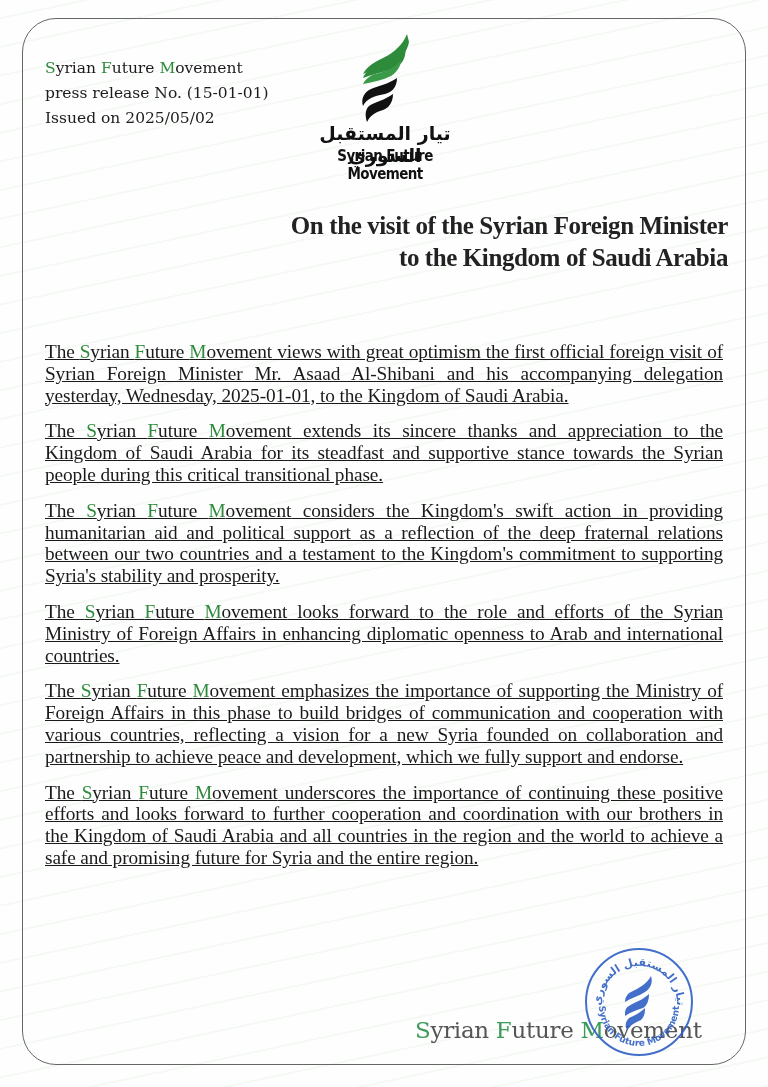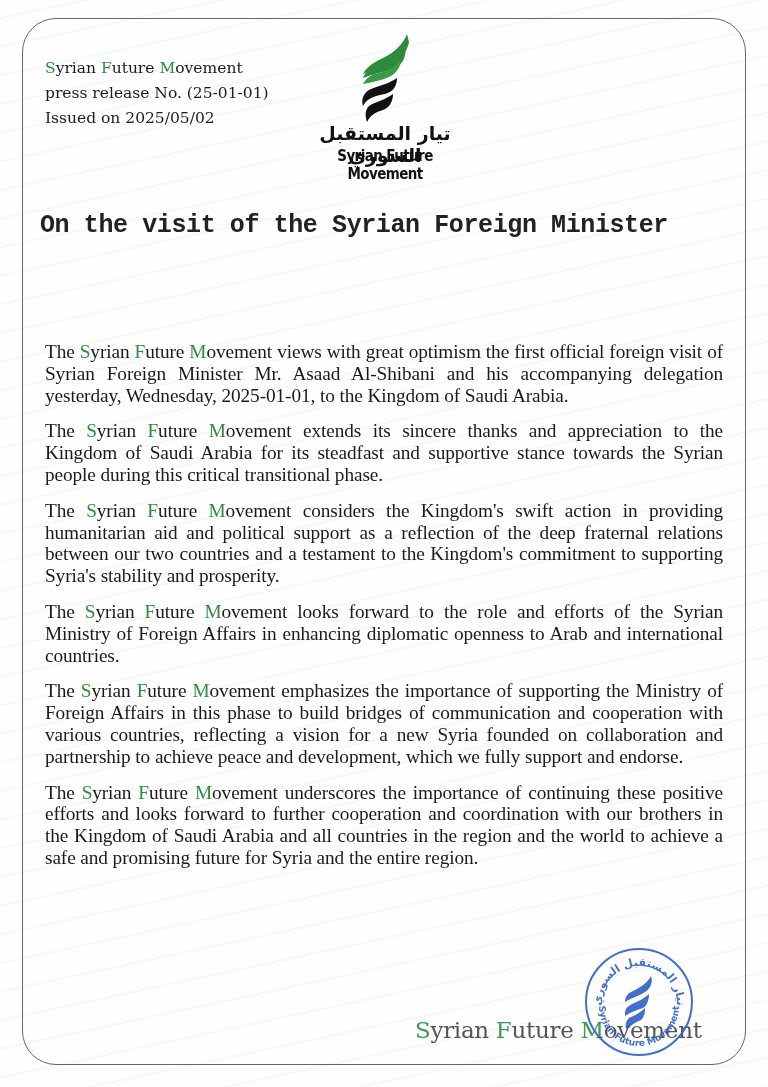--- a/index.html
+++ b/index.html
@@ -74,42 +74,43 @@
       font-family: "DejaVu Sans", sans-serif;
       color: #111;
       letter-spacing: -0.6px;
       transform: scaleY(1.15);
     }
     .title {
       position: absolute;
       left: 40px;
       top: 210px;
       width: 688px;
-      text-align: left;
+      text-align: right;
       font-size: 25px;
       line-height: 32px;
       font-weight: bold;
-      font-family: Liberation Mono, monospace;
+      font-family: Liberation Serif, serif;
       color: #222;
       letter-spacing: -0.4px;
     }
     .body {
       position: absolute;
       left: 45px;
       top: 341px;
       width: 678px;
     }
     .body p {
       margin: 0 0 14px 0;
       font-family: "Liberation Serif", serif;
       font-size: 19.3px;
       line-height: 21.8px;
       text-align: justify;
       color: #1a1a1a;
       letter-spacing: -0.1px;
+      text-decoration: underline;
     }
     .signature {
       position: absolute;
       left: 415px;
       top: 1017px;
       font-size: 23px;
       font-family: "DejaVu Serif", serif;
       color: #555;
       letter-spacing: -0.3px;
     }
@@ -124,38 +125,39 @@
     }
   </style>
 </head>
 <body>
 
 <div class="watermark"></div>
 <div class="frame"></div>
 
 <div class="header-info">
   <div><span class="g">S</span><span>yrian </span><span class="g">F</span><span>uture </span><span class="g">M</span><span>ovement</span></div>
-  <div>press release No. (25-01-01)</div>
+  <div>press release No. (15-01-01)</div>
   <div>Issued on 2025/05/02</div>
 </div>
 
 <div class="logo">
   <svg width="160" height="95" viewBox="0 0 160 95" style="position:absolute;left:0;top:0;">
     <path d="M102 4 C98 14 90 22 78 28 C70 32 62 36 58 44 C66 40 76 38 86 34 C96 30 102 22 104 12 Z" fill="#2e8b3c"></path>
     <path d="M100 16 C94 26 84 32 72 36 C66 38 60 42 58 48 C68 44 80 42 90 38 C98 34 102 26 100 16 Z" fill="#2e8b3c"></path>
     <path d="M96 30 C90 38 80 42 70 44 C64 46 60 50 58 54 C68 52 78 50 86 46 C92 42 96 36 96 30 Z" fill="#3a9a48"></path>
     <path d="M92 48 C84 54 72 56 64 60 C58 64 56 70 58 76 C62 68 70 66 80 64 C88 62 92 56 92 48 Z" fill="#111"></path>
     <path d="M88 64 C80 70 70 72 64 76 C60 80 60 86 62 92 C66 84 72 82 78 80 C84 78 88 72 88 64 Z" fill="#111"></path>
   </svg>
   <div class="logo-ar">تيار المستقبل السوري</div>
   <div class="logo-en">Syrian Future Movement</div>
 </div>
 
 <div class="title">
   <div>On the visit of the Syrian Foreign Minister</div>
+  <div>to the Kingdom of Saudi Arabia</div>
 </div>
 
 <div class="body">
   <p><span>The </span><span class="g">S</span><span>yrian </span><span class="g">F</span><span>uture </span><span class="g">M</span><span>ovement</span><span> views with great optimism the first official foreign visit of Syrian Foreign Minister Mr. Asaad Al-Shibani and his accompanying delegation yesterday, Wednesday, 2025-01-01, to the Kingdom of Saudi Arabia.</span></p>
   <p><span>The </span><span class="g">S</span><span>yrian </span><span class="g">F</span><span>uture </span><span class="g">M</span><span>ovement</span><span> extends its sincere thanks and appreciation to the Kingdom of Saudi Arabia for its steadfast and supportive stance towards the Syrian people during this critical transitional phase.</span></p>
   <p><span>The </span><span class="g">S</span><span>yrian </span><span class="g">F</span><span>uture </span><span class="g">M</span><span>ovement</span><span> considers the Kingdom's swift action in providing humanitarian aid and political support as a reflection of the deep fraternal relations between our two countries and a testament to the Kingdom's commitment to supporting Syria's stability and prosperity.</span></p>
   <p><span>The </span><span class="g">S</span><span>yrian </span><span class="g">F</span><span>uture </span><span class="g">M</span><span>ovement</span><span> looks forward to the role and efforts of the Syrian Ministry of Foreign Affairs in enhancing diplomatic openness to Arab and international countries.</span></p>
   <p><span>The </span><span class="g">S</span><span>yrian </span><span class="g">F</span><span>uture </span><span class="g">M</span><span>ovement</span><span> emphasizes the importance of supporting the Ministry of Foreign Affairs in this phase to build bridges of communication and cooperation with various countries, reflecting a vision for a new Syria founded on collaboration and partnership to achieve peace and development, which we fully support and endorse.</span></p>
   <p><span>The </span><span class="g">S</span><span>yrian </span><span class="g">F</span><span>uture </span><span class="g">M</span><span>ovement</span><span> underscores the importance of continuing these positive efforts and looks forward to further cooperation and coordination with our brothers in the Kingdom of Saudi Arabia and all countries in the region and the world to achieve a safe and promising future for Syria and the entire region.</span></p>
 </div>

